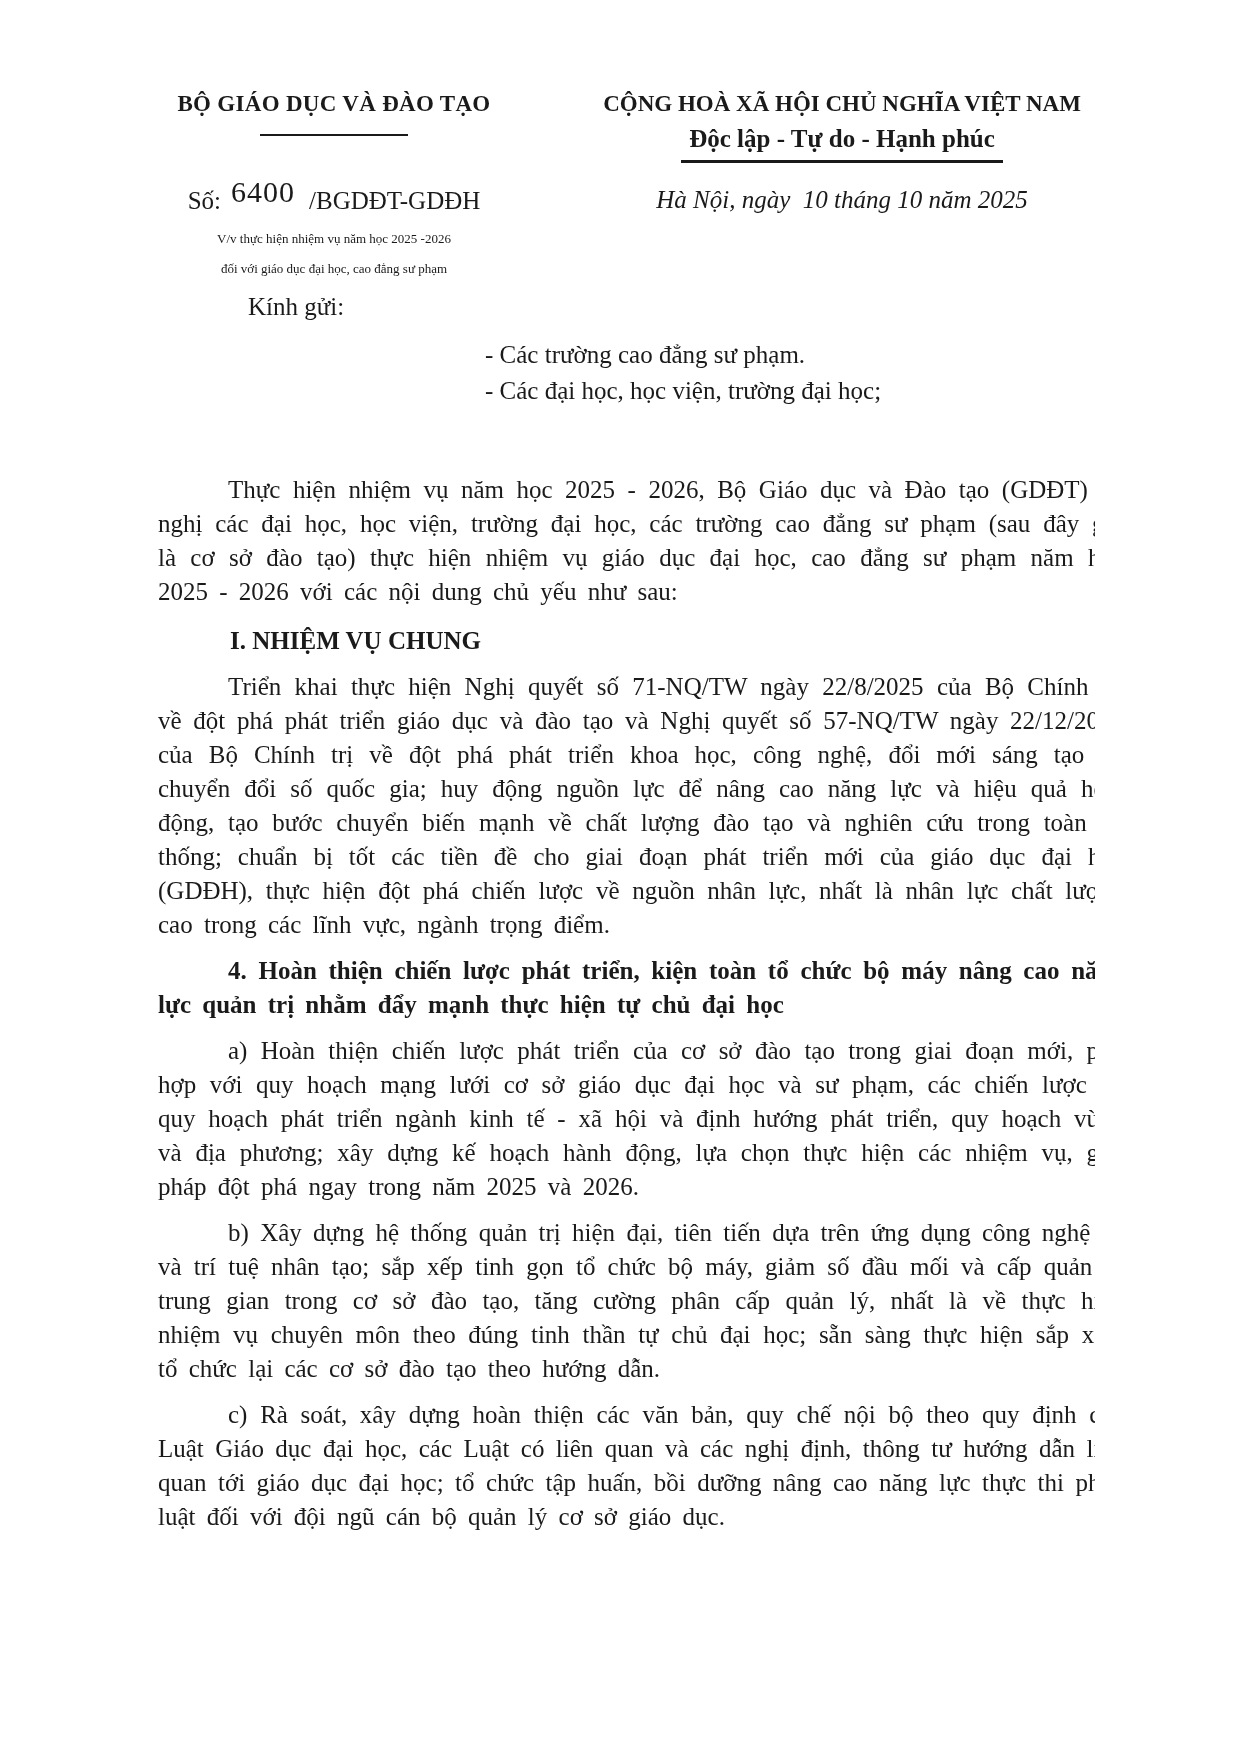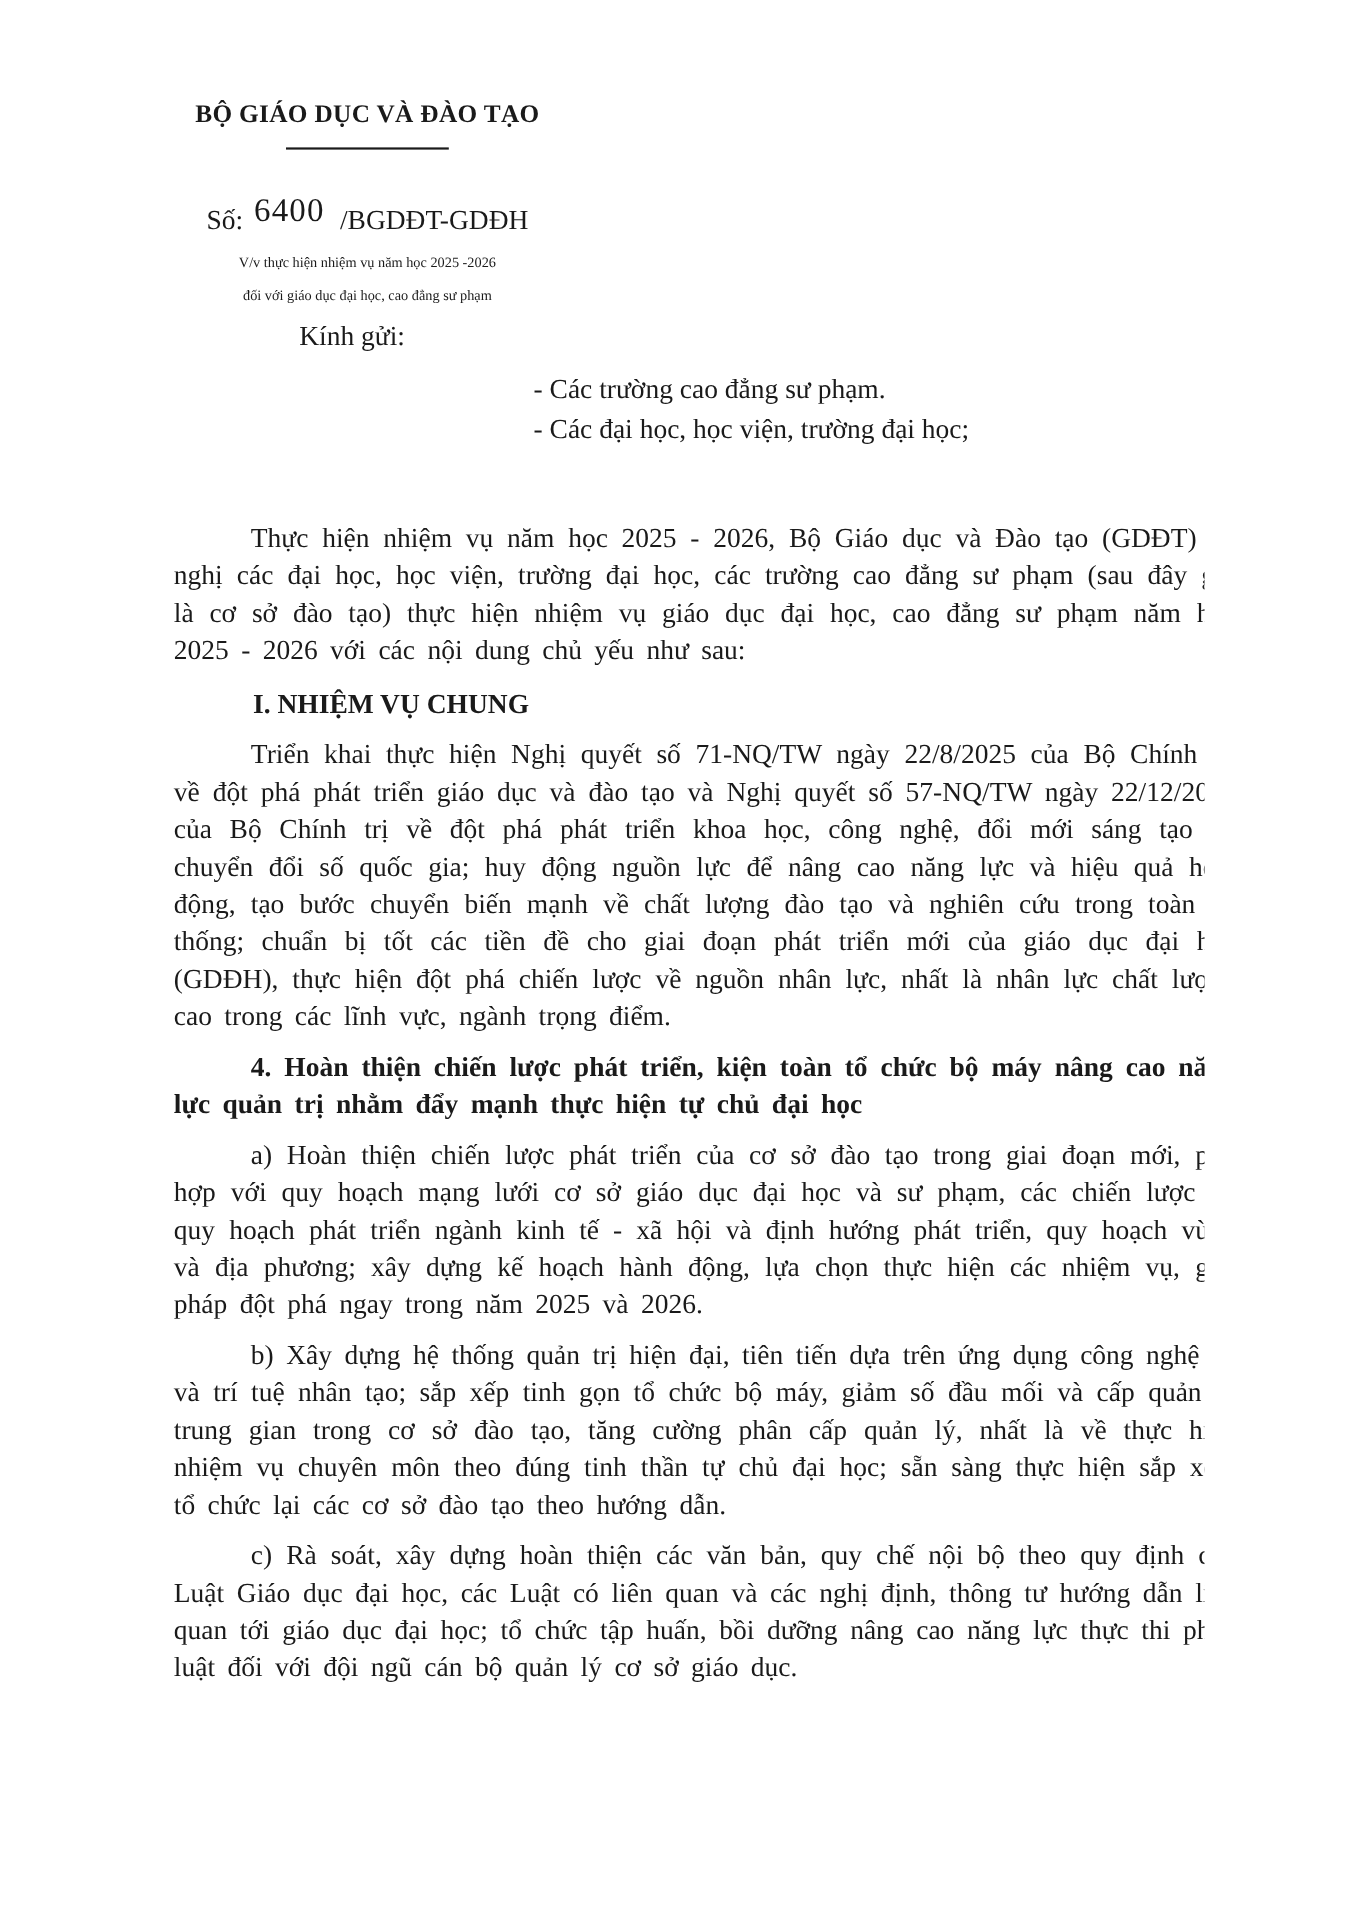--- a/index.html
+++ b/index.html
@@ -90,21 +90,21 @@
   
   .content {
     position: absolute;
     top: 290px;
     left: 158px;
     width: 966px;
     font-size: 25px;
     line-height: 34px;
   }
   .salutation {
-    margin-left: 114px;
+    margin-left: 90px;
     line-height: 34px;
   }
   .recipients {
     margin-left: 327px;
     margin-top: 13px;
     line-height: 36px;
   }
   .body-text p {
     margin: 12px 0 0;
     text-align: justify;
@@ -132,20 +132,27 @@
   <div class="header-left">
     <div class="org-name">BỘ GIÁO DỤC VÀ ĐÀO TẠO</div>
     <div class="org-rule"></div>
     <div class="doc-number"><span>Số:</span><span class="stamped">6400</span><span>/BGDĐT-GDĐH</span></div>
     <div class="subject">
       <div>V/v thực hiện nhiệm vụ năm học 2025 -2026</div>
       <div>đối với giáo dục đại học, cao đẳng sư phạm</div>
     </div>
   </div>
 
+  <div class="header-right">
+    <div class="national-title">CỘNG HOÀ XÃ HỘI CHỦ NGHĨA VIỆT NAM</div>
+    <div>
+      <span class="motto">Độc lập - Tự do - Hạnh phúc</span>
+    </div>
+    <div class="dateline">Hà Nội, ngày  10 tháng 10 năm 2025</div>
+  </div>
 
   <div class="content">
 
     <div class="salutation">Kính gửi:</div>
 
     <div class="recipients">
       <div>- Các trường cao đẳng sư phạm.</div>
       <div>- Các đại học, học viện, trường đại học;</div>
     </div>
 

